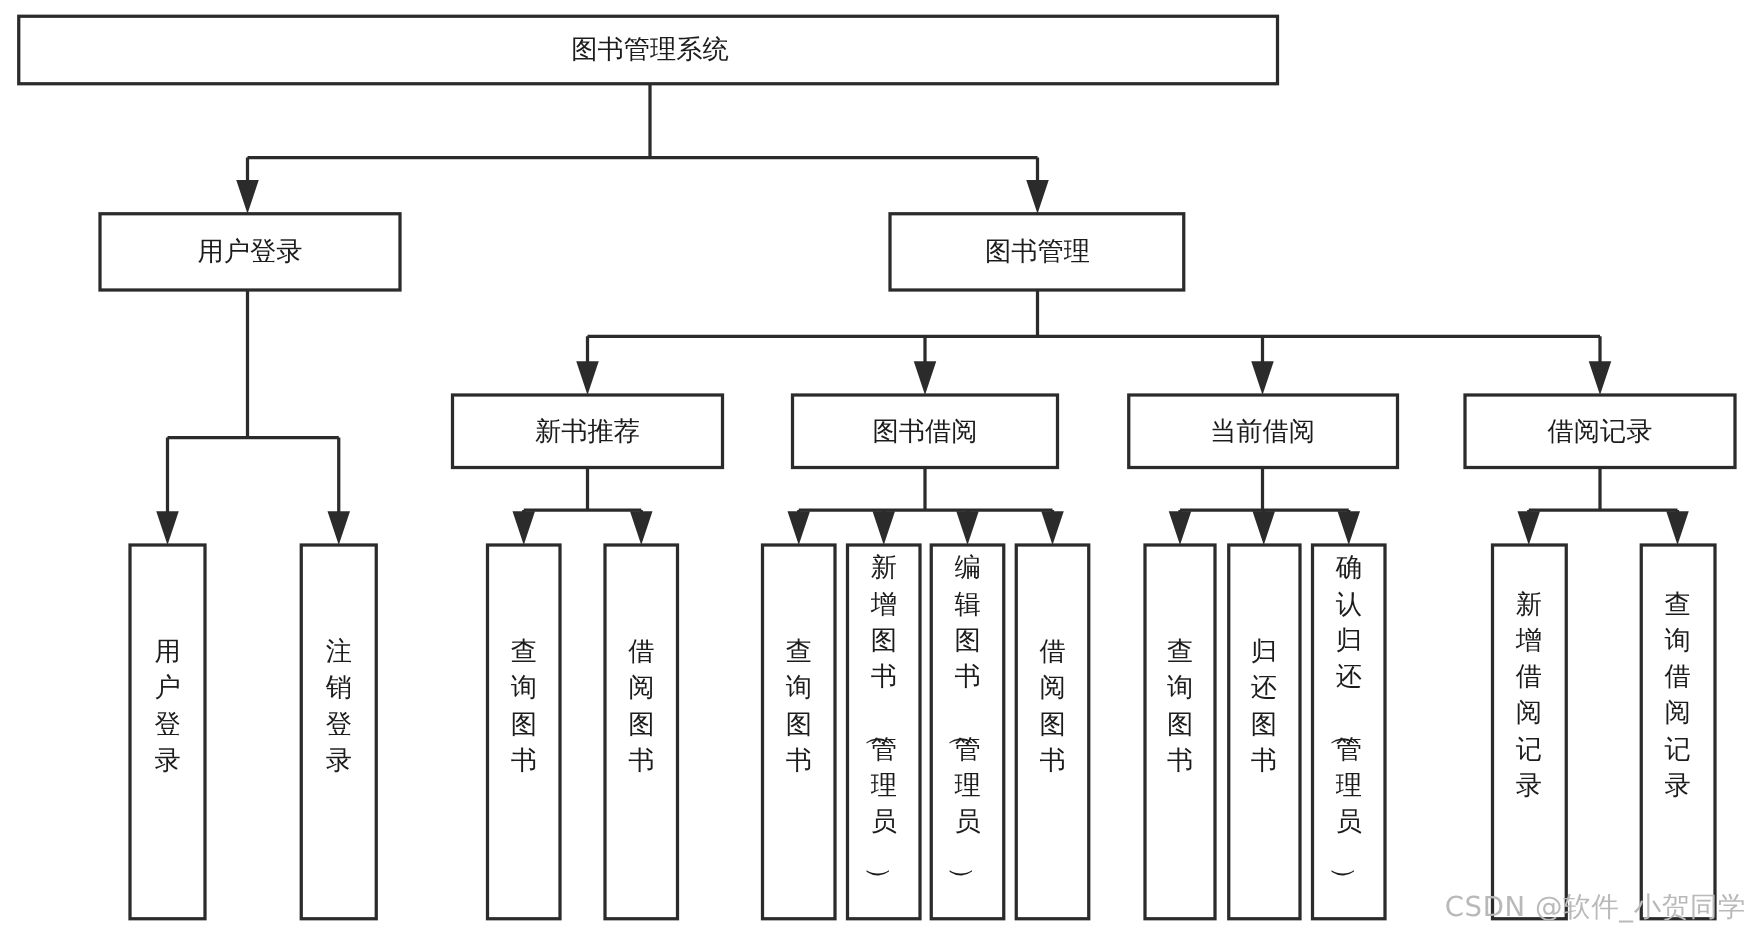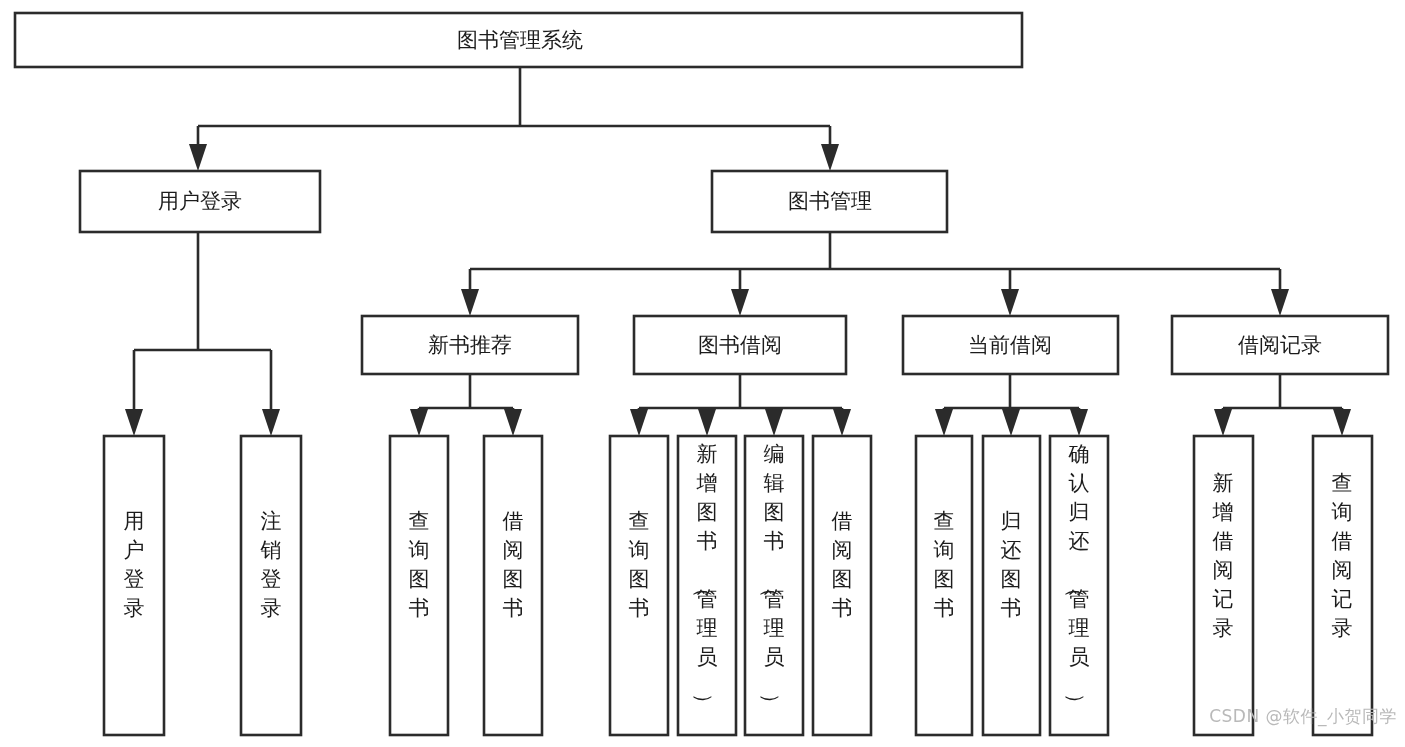--- a/index.html
+++ b/index.html
@@ -49,23 +49,23 @@
     stroke-width: 2.6;
     fill: none;
   }
   .arrow-head {
     fill: #2b2b2b;
     stroke: none;
   }
   .watermark {
     position: absolute;
     right: 8px;
-    bottom: 19px;
-    font-family: "DejaVu Sans", "Liberation Sans", sans-serif;
-    font-size: 17px;
+    bottom: 6px;
+    font-family: "DejaVu Sans", "Liberation Sans", sans-serif;
+    font-size: 22px;
     color: #b9b9b9;
     white-space: nowrap;
     letter-spacing: 0.5px;
     user-select: none;
   }
 </style>
 </head>
 <body>
 
 <div id="diagram-root">

